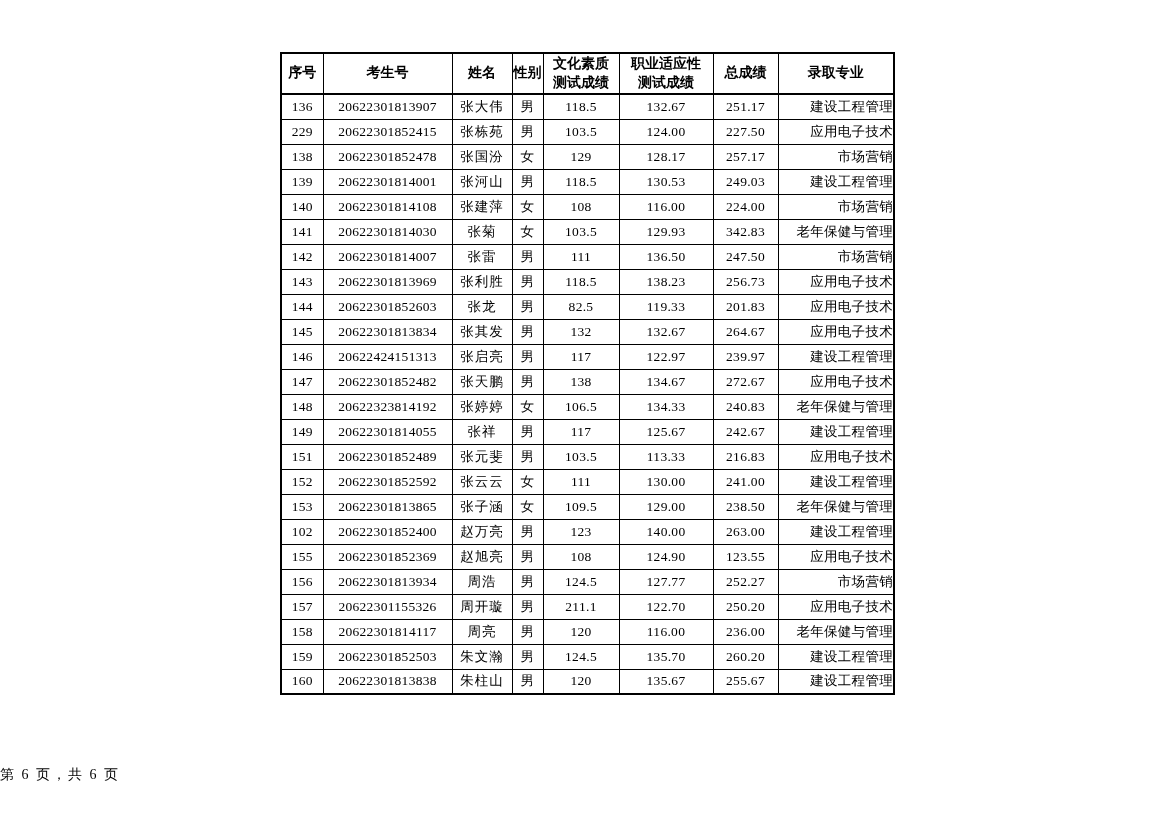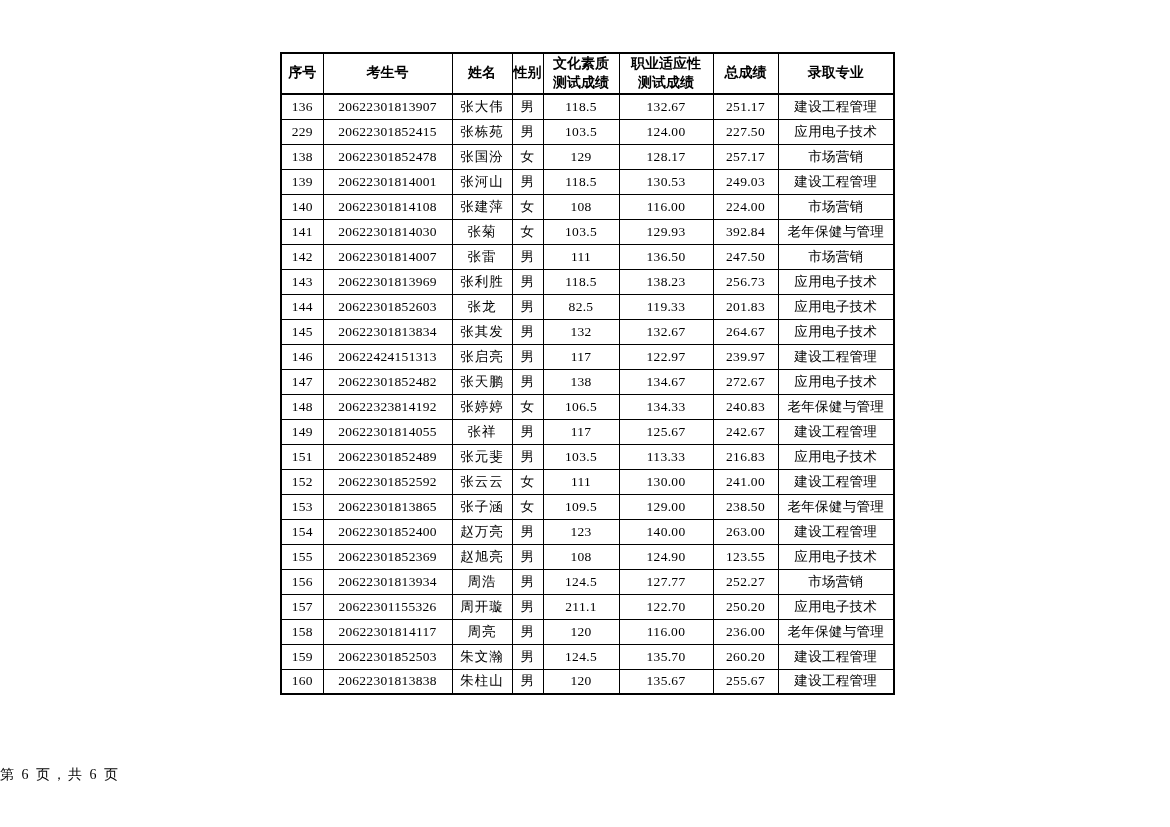--- a/index.html
+++ b/index.html
@@ -41,21 +41,21 @@
     font-size: 14px;
     white-space: pre-line;
     line-height: 1.3;
     border-bottom: 2px solid #000000;
   }
   table.admission tbody td {
     height: 25px;
     letter-spacing: 0.3px;
   }
   table.admission tbody td.col-major {
-    text-align: center;
+    text-align: right;
   }
   table.admission tbody td.col-name {
     letter-spacing: 1px;
   }
   .footer {
     position: absolute;
     left: 0;
     top: 766px;
     width: 1170px;
     text-align: left;
@@ -143,21 +143,21 @@
           <td class="col-total_score">224.00</td>
           <td class="col-major">市场营销</td>
         </tr>
         <tr>
           <td class="col-no">141</td>
           <td class="col-candidate_id">20622301814030</td>
           <td class="col-name">张菊</td>
           <td class="col-gender">女</td>
           <td class="col-culture_score">103.5</td>
           <td class="col-aptitude_score">129.93</td>
-          <td class="col-total_score">392.84</td>
+          <td class="col-total_score">342.83</td>
           <td class="col-major">老年保健与管理</td>
         </tr>
         <tr>
           <td class="col-no">142</td>
           <td class="col-candidate_id">20622301814007</td>
           <td class="col-name">张雷</td>
           <td class="col-gender">男</td>
           <td class="col-culture_score">111</td>
           <td class="col-aptitude_score">136.50</td>
           <td class="col-total_score">247.50</td>
@@ -257,21 +257,21 @@
           <td class="col-no">153</td>
           <td class="col-candidate_id">20622301813865</td>
           <td class="col-name">张子涵</td>
           <td class="col-gender">女</td>
           <td class="col-culture_score">109.5</td>
           <td class="col-aptitude_score">129.00</td>
           <td class="col-total_score">238.50</td>
           <td class="col-major">老年保健与管理</td>
         </tr>
         <tr>
-          <td class="col-no">154</td>
+          <td class="col-no">102</td>
           <td class="col-candidate_id">20622301852400</td>
           <td class="col-name">赵万亮</td>
           <td class="col-gender">男</td>
           <td class="col-culture_score">123</td>
           <td class="col-aptitude_score">140.00</td>
           <td class="col-total_score">263.00</td>
           <td class="col-major">建设工程管理</td>
         </tr>
         <tr>
           <td class="col-no">155</td>

